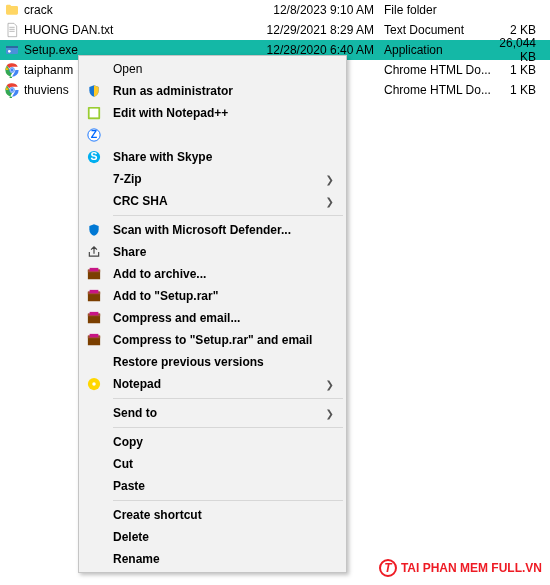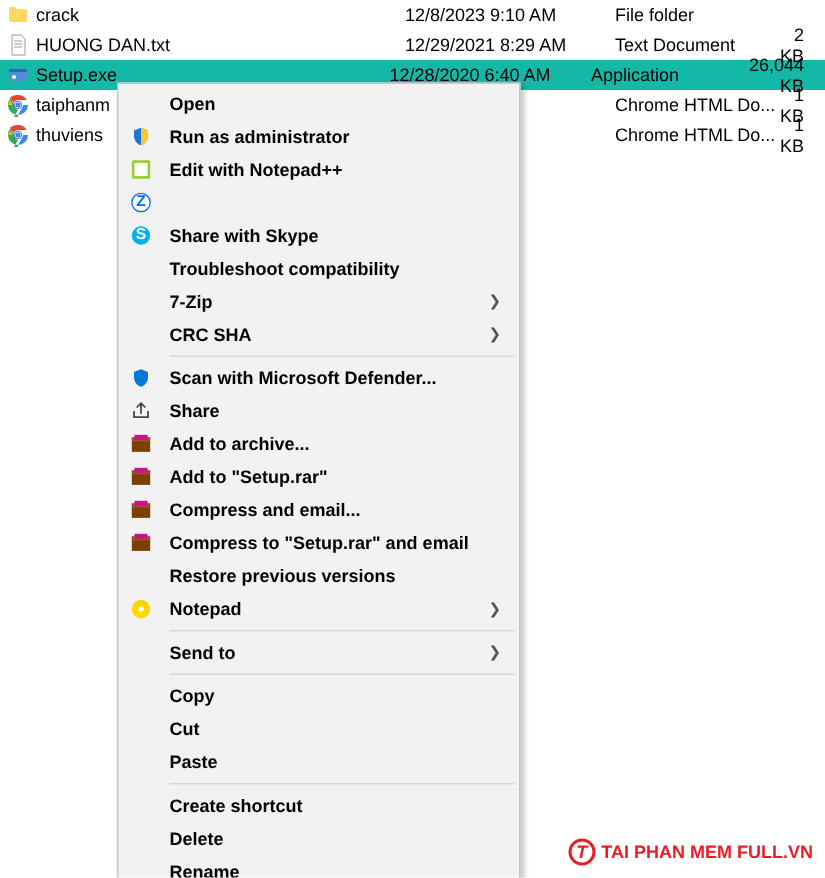--- a/index.html
+++ b/index.html
@@ -2,21 +2,21 @@
 <html><head>
 <meta charset="utf-8">
 <style>
 * { margin: 0; padding: 0; box-sizing: border-box; font-family: "Segoe UI", Tahoma, sans-serif; font-size: 12px; }
 body { background: #fff; width: 550px; height: 585px; position: relative; overflow: hidden; }
 
 .file-list { width: 100%; }
 .file-row { display: flex; align-items: center; height: 20px; padding: 0 4px; }
 .file-row.selected { background: #14b8a6; }
 .col-name { display: flex; align-items: center; gap: 4px; width: 240px; }
-.col-date { width: 130px; text-align: left; color: #000; margin-left: 26px; }
+.col-date { width: 130px; text-align: right; color: #000; }
 .col-type { width: 110px; text-align: left; color: #000; margin-left: 10px; }
 .col-size { flex: 1; text-align: right; padding-right: 10px; color: #000; }
 
 .icon { width: 16px; height: 16px; display: inline-flex; align-items: center; justify-content: center; flex-shrink: 0; }
 
 .context-menu {
   position: absolute;
   top: 55px;
   left: 78px;
   width: 269px;
@@ -28,21 +28,21 @@
 .menu-item {
   display: flex;
   align-items: center;
   height: 22px;
   padding: 0 30px 0 4px;
   position: relative;
   cursor: default;
 }
 .menu-icon { width: 18px; height: 18px; margin-right: 10px; display: inline-flex; align-items: center; justify-content: center; }
 .menu-text { flex: 1; font-weight: bold; }
-.menu-text.bold { font-weight: 700; }
+.menu-text.bold { font-weight: 400; }
 .menu-arrow { position: absolute; right: 10px; font-size: 10px; color: #555; }
 .menu-sep { height: 1px; background: #d7d7d7; margin: 3px 1px 3px 32px; }
 
 .watermark {
   position: absolute;
   right: 8px;
   bottom: 8px;
   display: flex;
   align-items: center;
   gap: 4px;
@@ -182,24 +182,20 @@
       <span class="menu-icon">
         <svg width="14" height="14" viewBox="0 0 16 16">
           <circle cx="8" cy="8" r="7" fill="#00aff0"></circle>
           <text x="8" y="11" font-size="8" text-anchor="middle" fill="#fff" font-weight="bold">S</text>
         </svg>
       </span>
       <span class="menu-text">Share with Skype</span>
     </div>
   <div class="menu-item">
       <span class="menu-icon"></span>
-      <span class="menu-text">Troubleshoot compatibility</span>
-    </div>
-  <div class="menu-item">
-      <span class="menu-icon"></span>
       <span class="menu-text">7-Zip</span>
       <span class="menu-arrow">❯</span>
     </div>
   <div class="menu-item">
       <span class="menu-icon"></span>
       <span class="menu-text">CRC SHA</span>
       <span class="menu-arrow">❯</span>
     </div>
   <div class="menu-sep"></div>
   <div class="menu-item">

